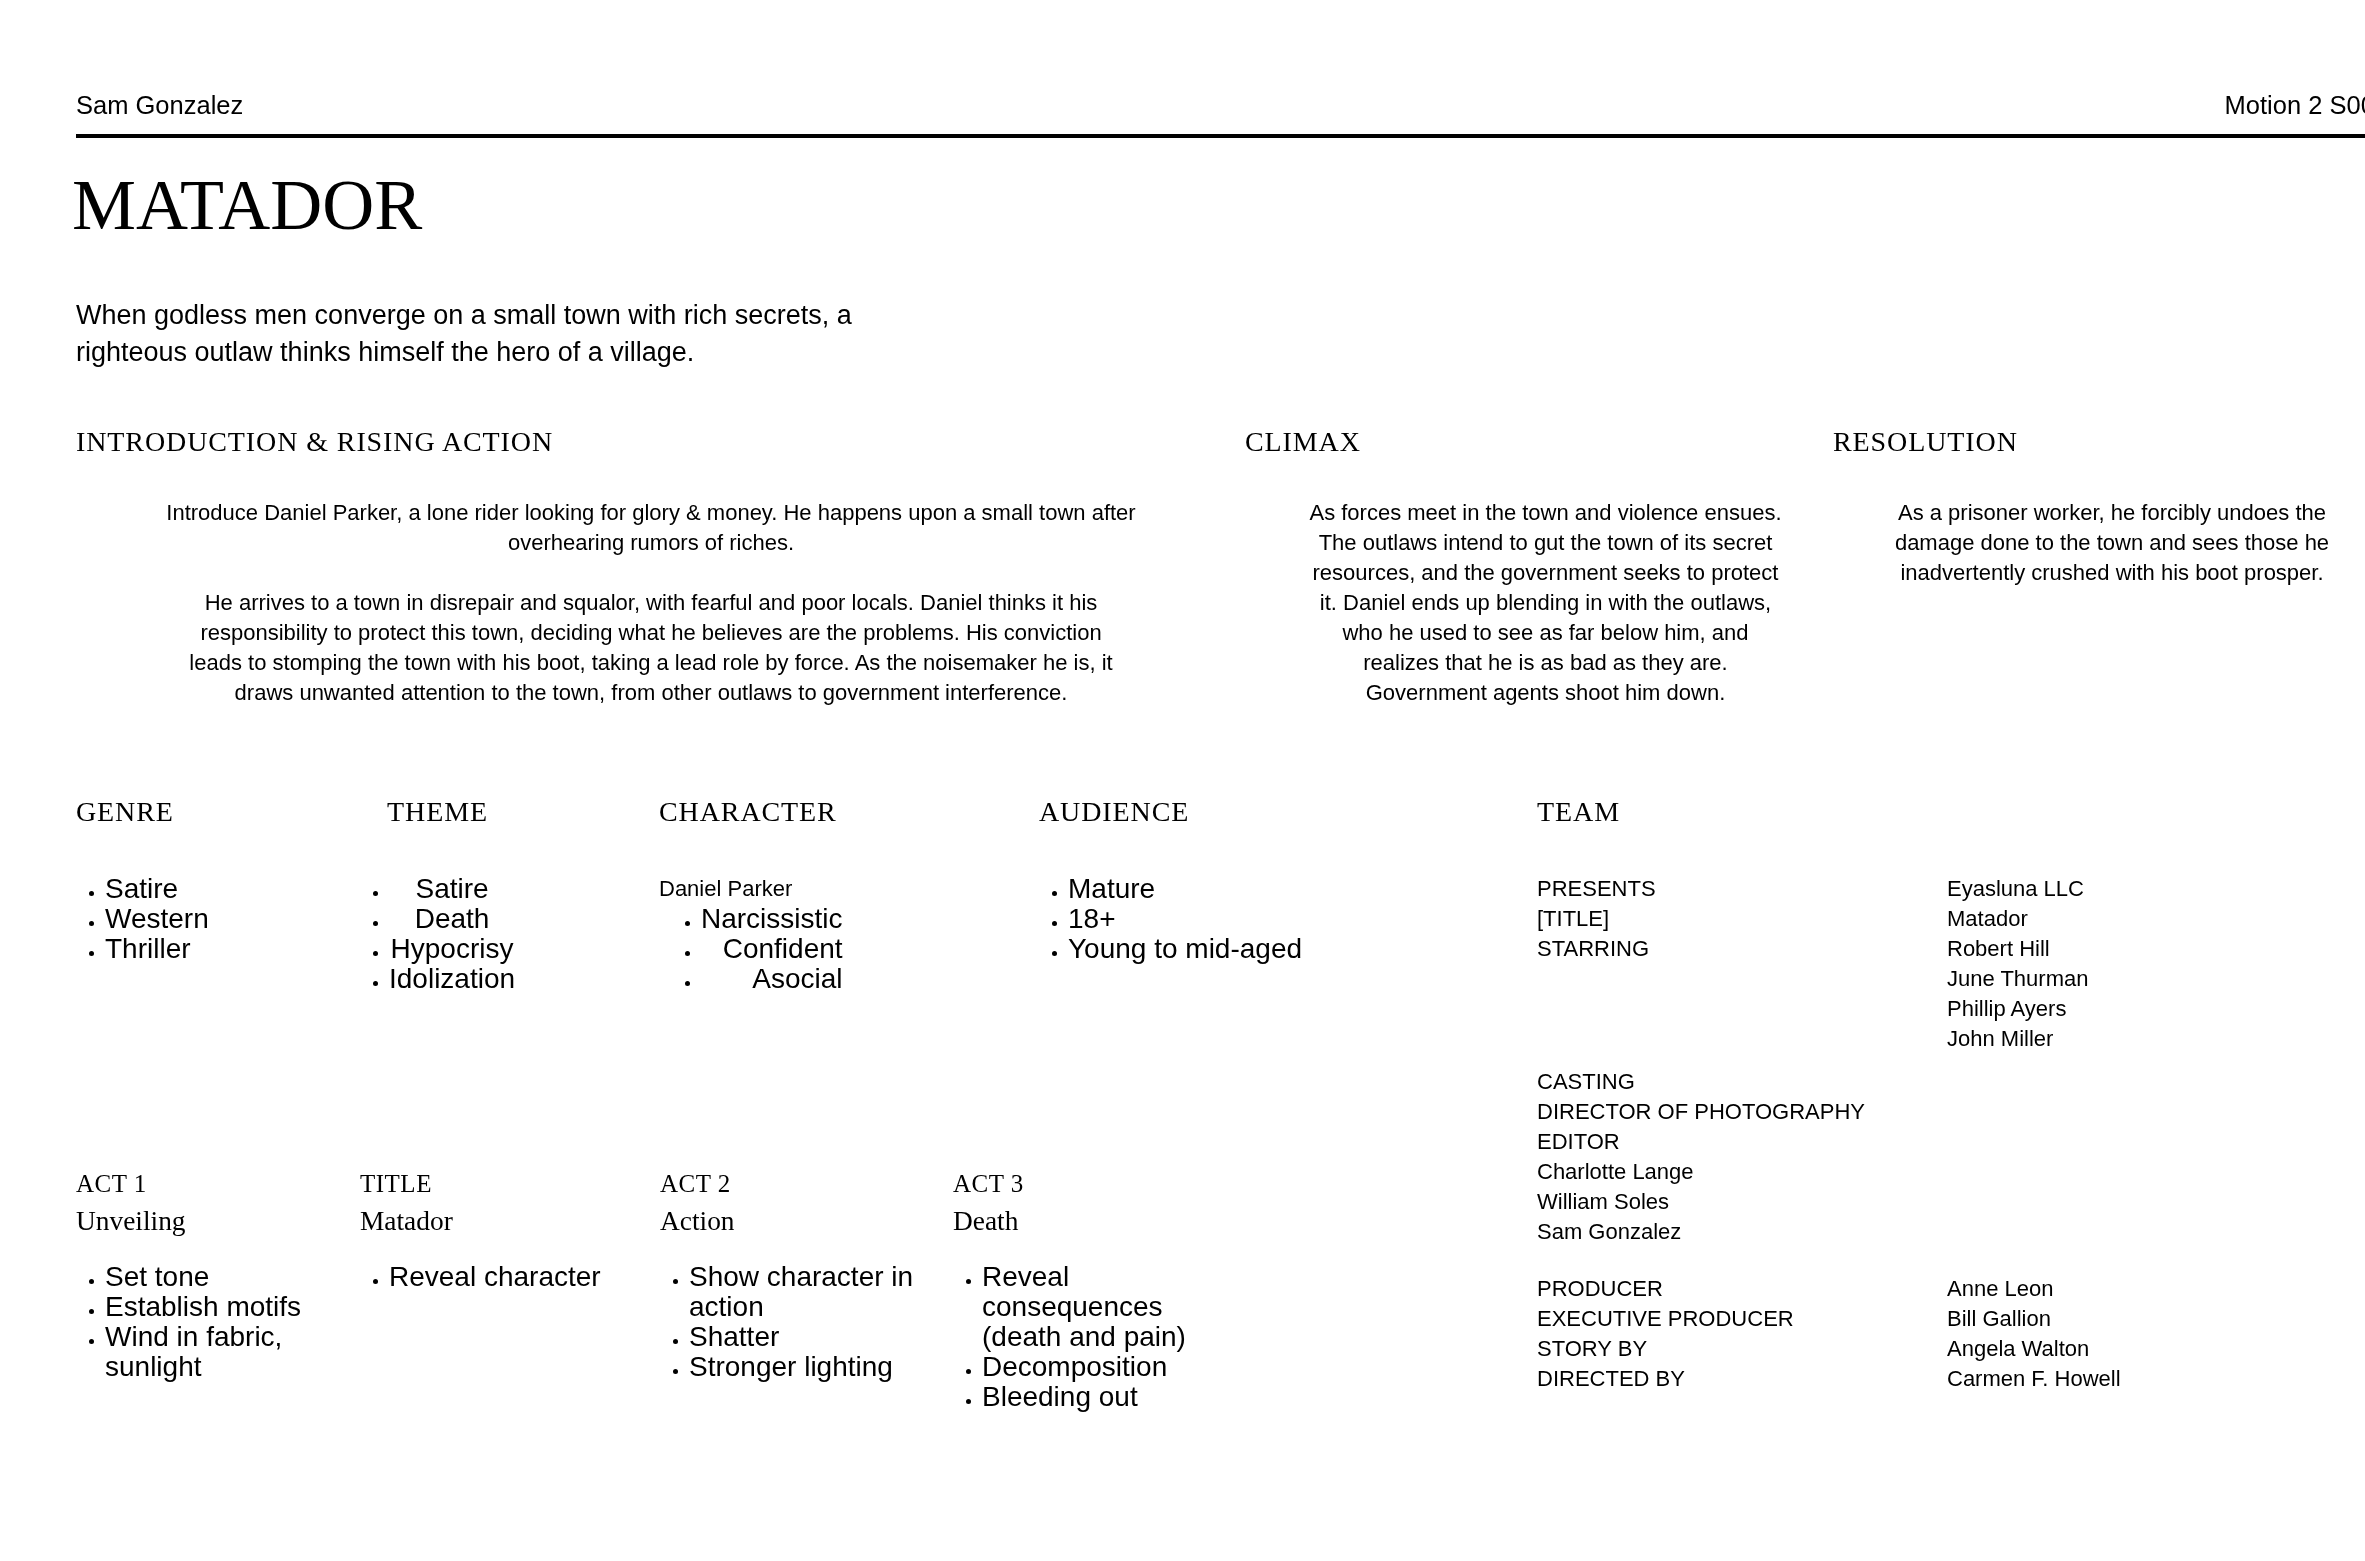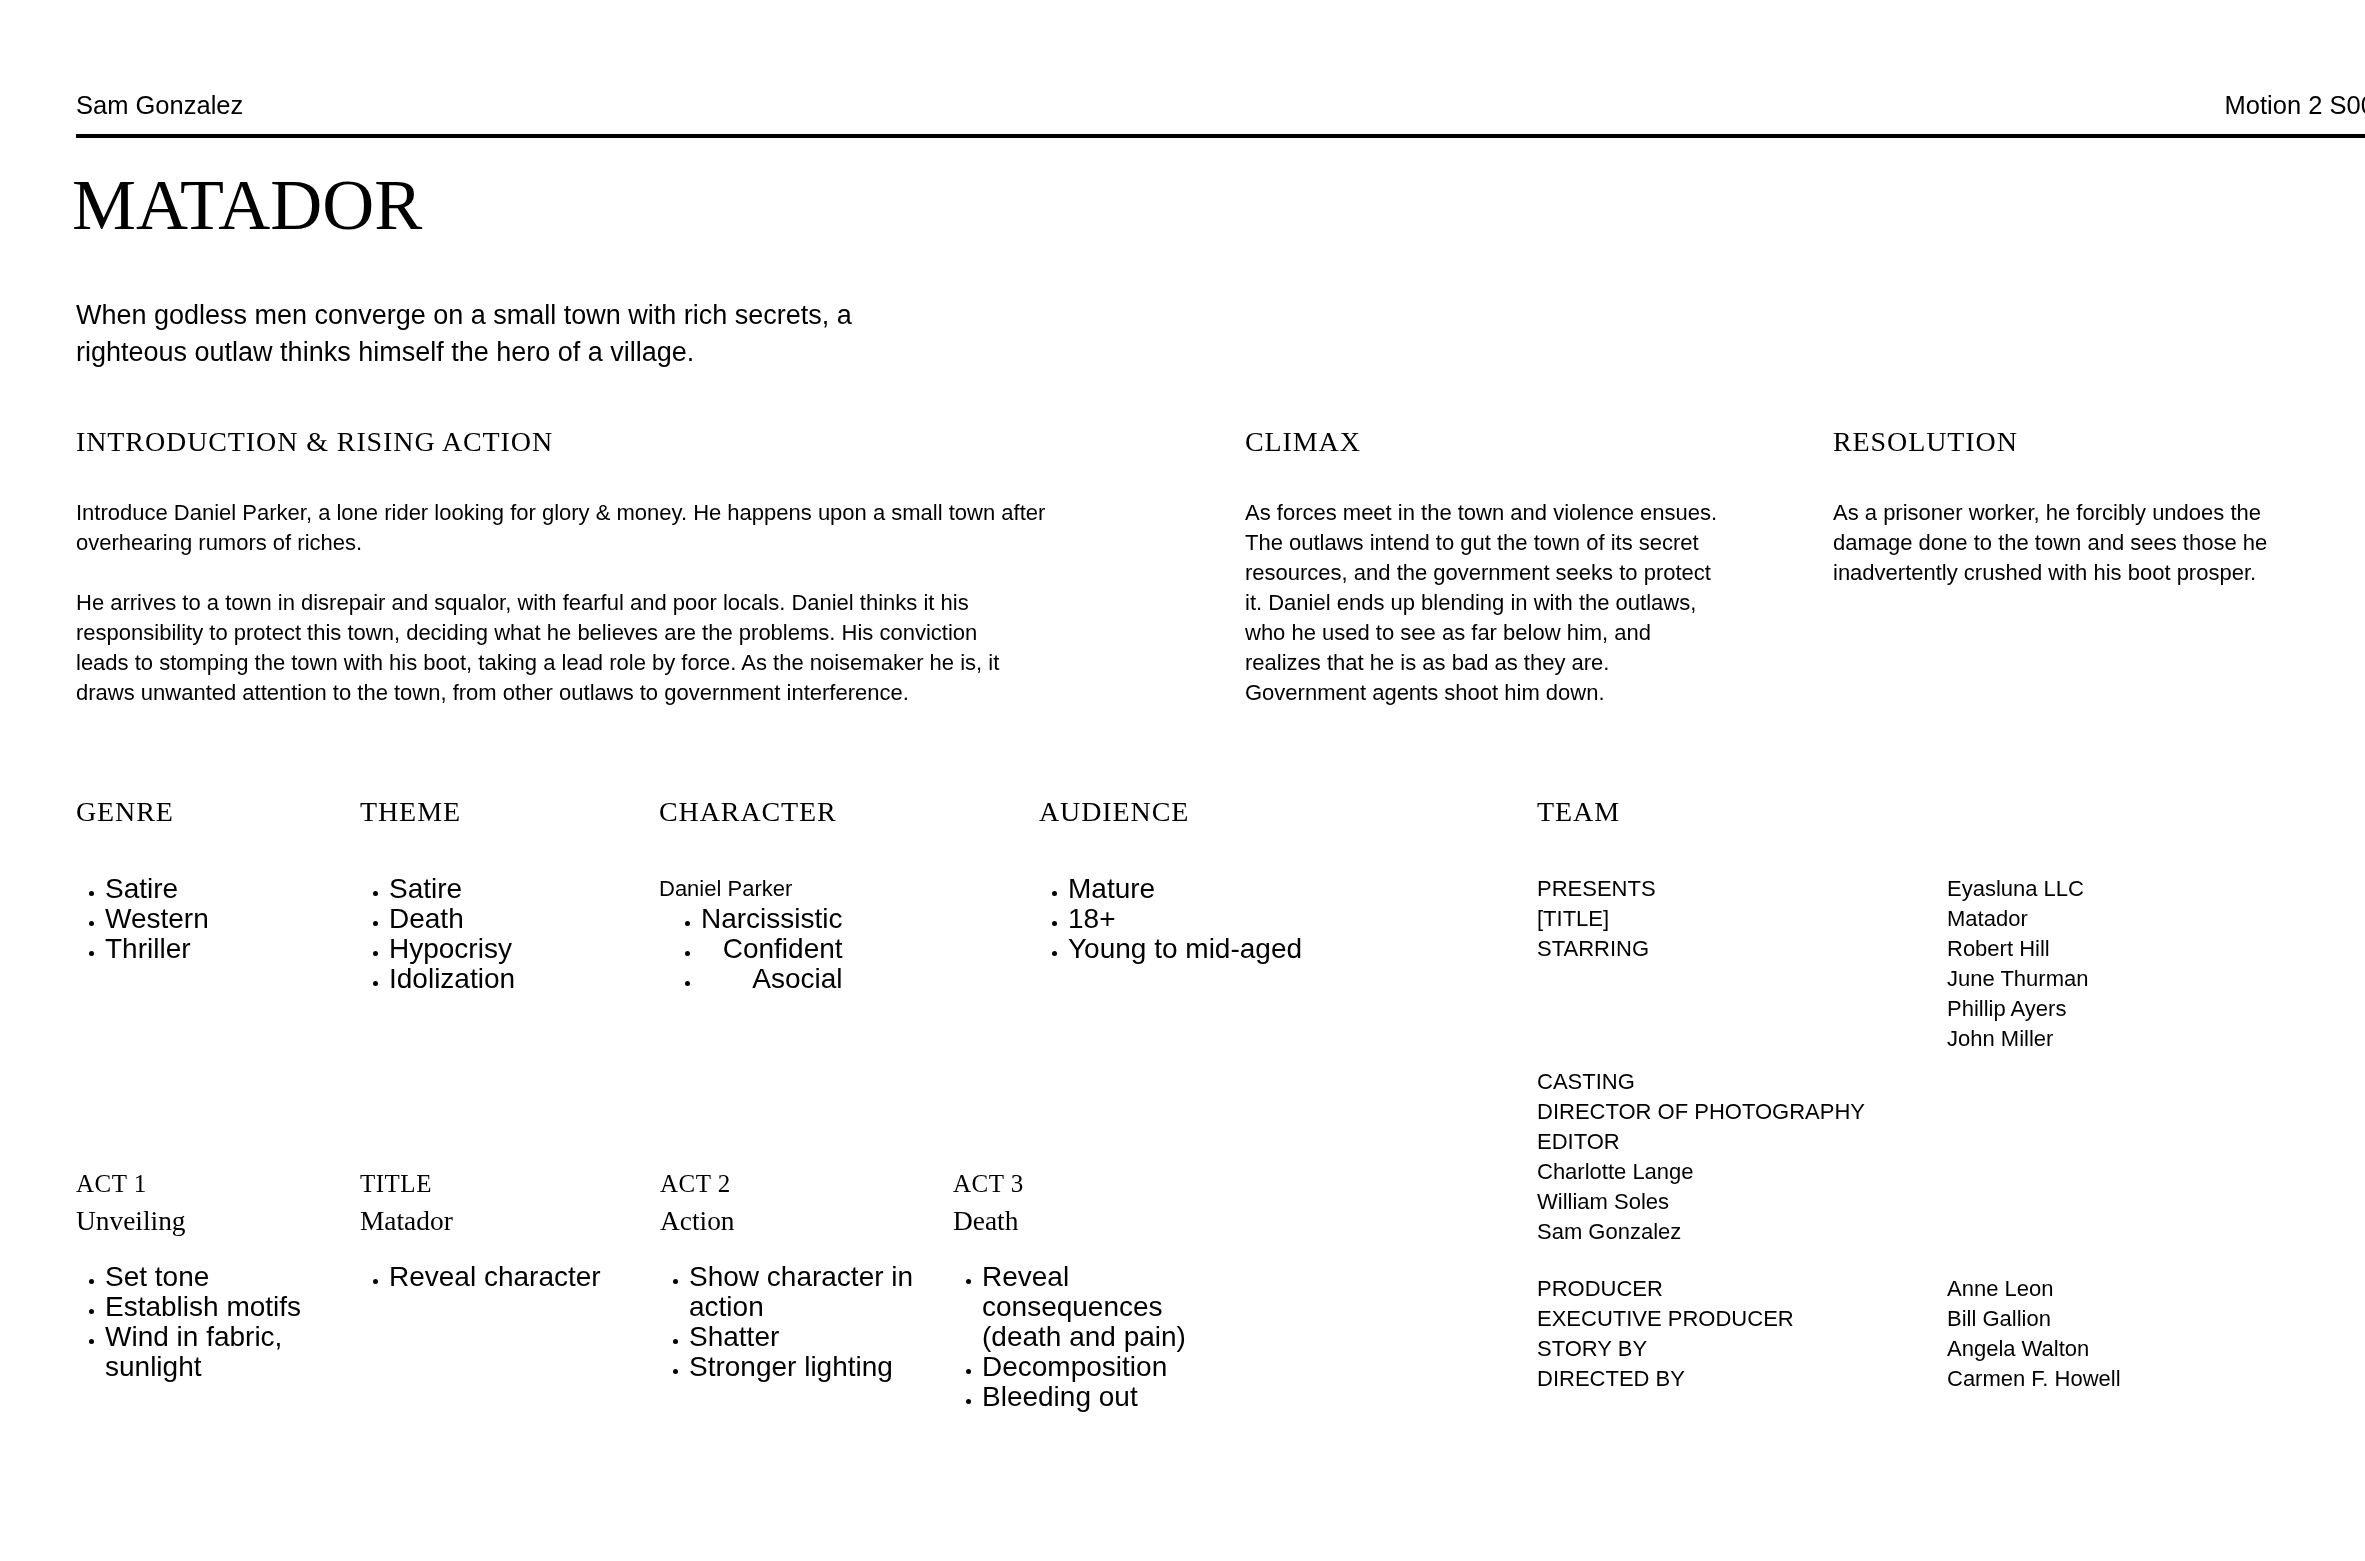--- a/index.html
+++ b/index.html
@@ -31,27 +31,27 @@
 
   
   .section { position: absolute; top: 427px; }
   #sec-intro      { left: 76px;  width: 1150px; }
   #sec-climax     { left: 1245px; width: 601px; }
   #sec-resolution { left: 1833px; width: 558px; }
   .sec-h {
     margin: 0 0 40px 0; font-family: "Liberation Serif", serif; font-weight: normal;
     font-size: 28px; line-height: 1.1; letter-spacing: 0.9px;
   }
-  .section p { margin: 0; font-size: 22px; line-height: 30px; white-space: pre-line; }
+  .section p { margin: 0; font-size: 22px; line-height: 30px; white-space: pre-line; text-align: center; }
   .section p + p { margin-top: 30px; }
 
   
   .mid-col { position: absolute; top: 797px; }
   #col-genre     { left: 76px; }
-  #col-theme     { left: 360px; }
+  #col-theme     { left: 360px; text-align: center; }
   #col-character { left: 659px; }
   #col-audience  { left: 1039px; }
   #col-team      { left: 1537px; }
   .mid-h {
     margin: 0 0 46px 0; font-family: "Liberation Serif", serif; font-weight: normal;
     font-size: 28px; line-height: 1.1; letter-spacing: 0.9px;
   }
   ul.plain { margin: 0; padding: 0 0 0 29px; list-style: disc; font-size: 28px; line-height: 30px; }
   ul.plain li { white-space: pre-line; }
   ul.plain li::marker { font-size: 16px; }

